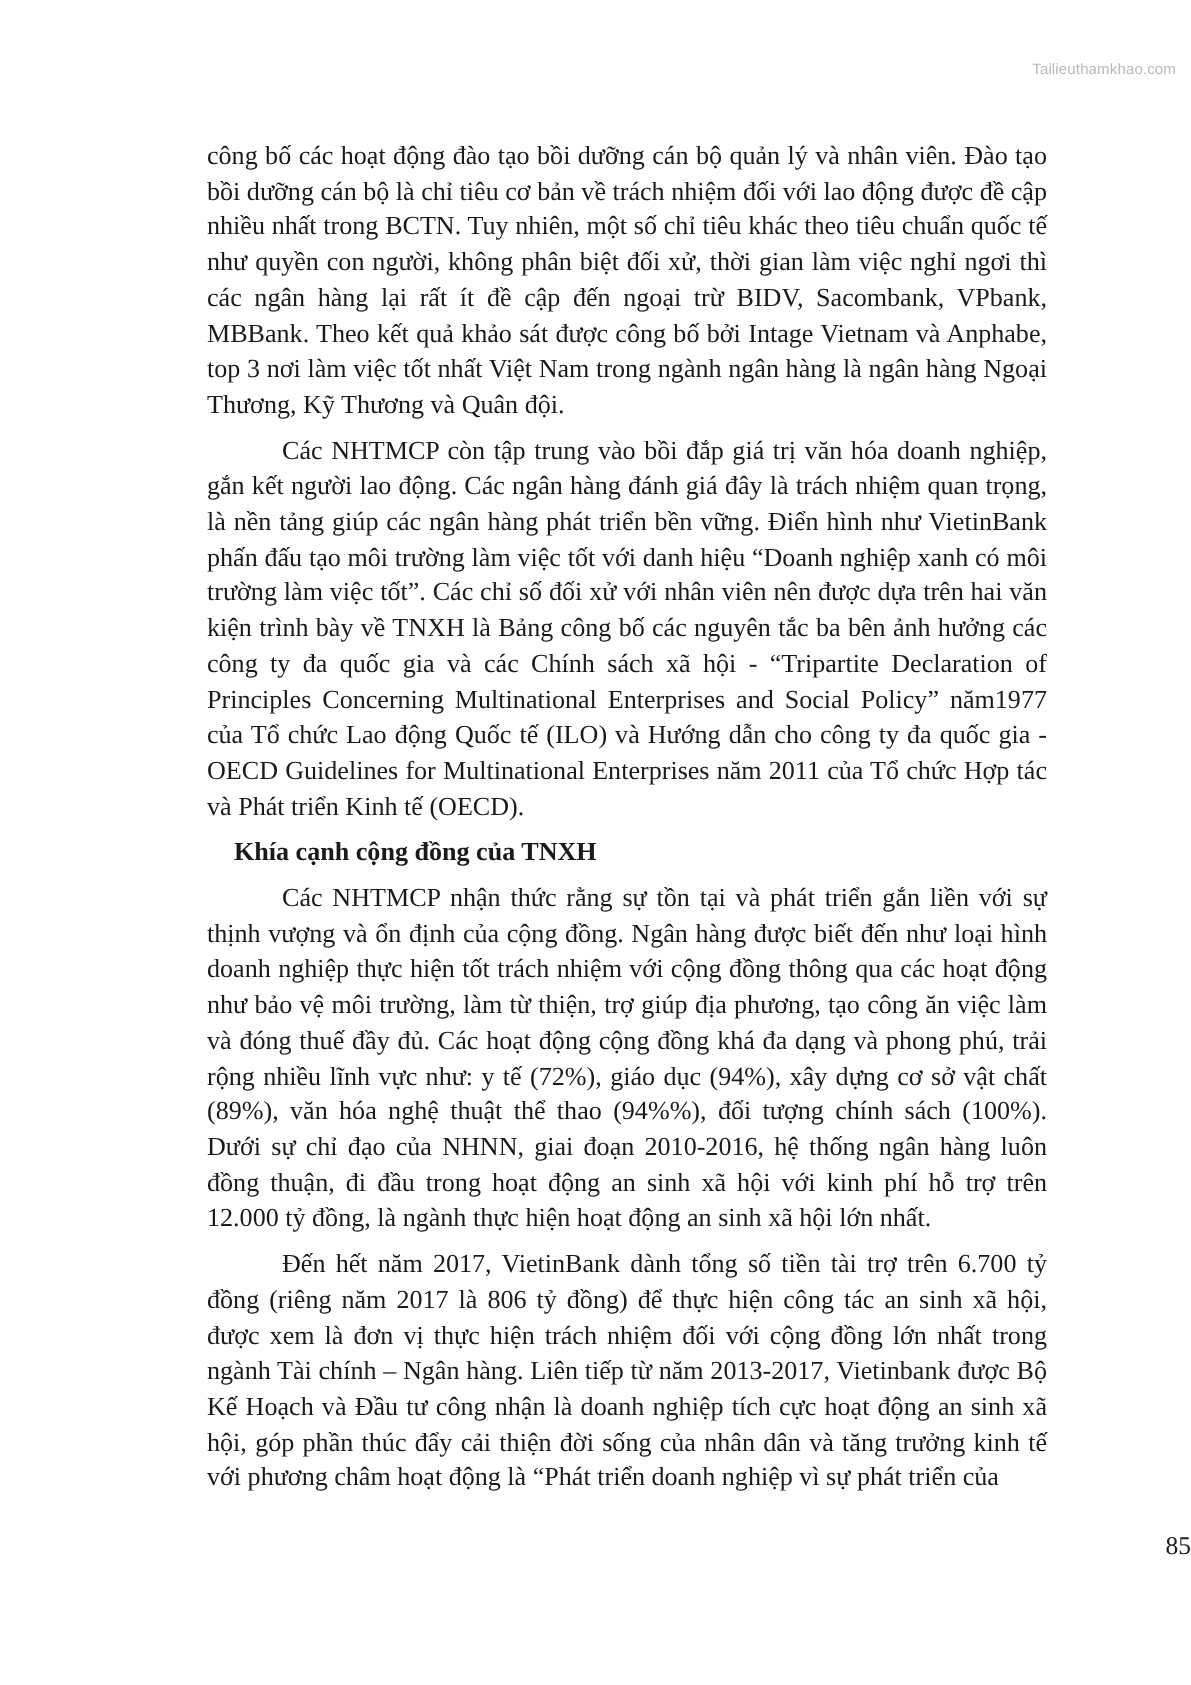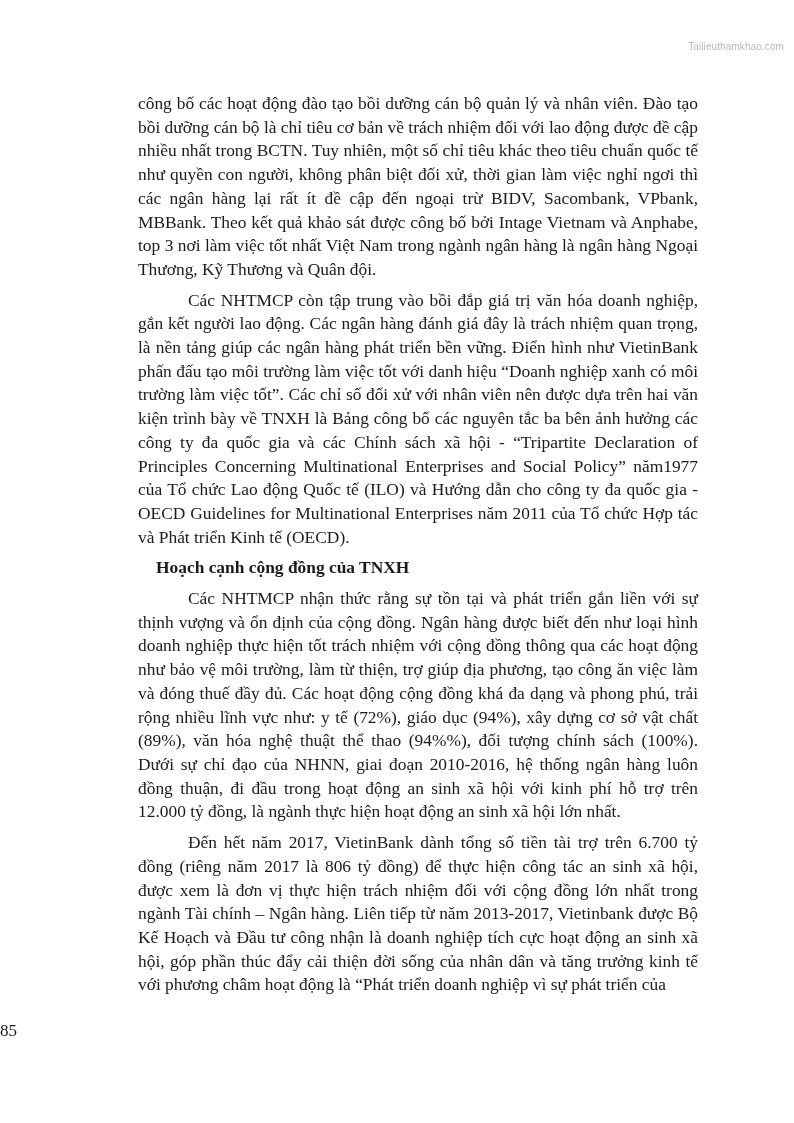--- a/index.html
+++ b/index.html
@@ -51,31 +51,31 @@
       padding-left: 18px;
       font-weight: bold;
       font-size: 17.4px;
       line-height: 23.7px;
     }
     .page-number {
       position: absolute;
       top: 1020px;
       left: 0;
       width: 794px;
-      text-align: left;
+      text-align: right;
       font-size: 17px;
       line-height: 22px;
     }
   </style>
 </head>
 <body>
 
 <div class="watermark">Tailieuthamkhao.com</div>
 
 <div class="page-body">
   <p class="para">công bố các hoạt động đào tạo bồi dưỡng cán bộ quản lý và nhân viên. Đào tạo bồi dưỡng cán bộ là chỉ tiêu cơ bản về trách nhiệm đối với lao động được đề cập nhiều nhất trong BCTN. Tuy nhiên, một số chỉ tiêu khác theo tiêu chuẩn quốc tế như quyền con người, không phân biệt đối xử, thời gian làm việc nghỉ ngơi thì các ngân hàng lại rất ít đề cập đến ngoại trừ BIDV, Sacombank, VPbank, MBBank. Theo kết quả khảo sát được công bố bởi Intage Vietnam và Anphabe, top 3 nơi làm việc tốt nhất Việt Nam trong ngành ngân hàng là ngân hàng Ngoại Thương, Kỹ Thương và Quân đội.</p>
   <p class="para indent">Các NHTMCP còn tập trung vào bồi đắp giá trị văn hóa doanh nghiệp, gắn kết người lao động. Các ngân hàng đánh giá đây là trách nhiệm quan trọng, là nền tảng giúp các ngân hàng phát triển bền vững. Điển hình như VietinBank phấn đấu tạo môi trường làm việc tốt với danh hiệu “Doanh nghiệp xanh có môi trường làm việc tốt”. Các chỉ số đối xử với nhân viên nên được dựa trên hai văn kiện trình bày về TNXH là Bảng công bố các nguyên tắc ba bên ảnh hưởng các công ty đa quốc gia và các Chính sách xã hội - “Tripartite Declaration of Principles Concerning Multinational Enterprises and Social Policy” năm1977 của Tổ chức Lao động Quốc tế (ILO) và Hướng dẫn cho công ty đa quốc gia - OECD Guidelines for Multinational Enterprises năm 2011 của Tổ chức Hợp tác và Phát triển Kinh tế (OECD).</p>
-  <h3 class="heading">Hoạch cạnh cộng đồng của TNXH</h3>
+  <h3 class="heading">Khía cạnh cộng đồng của TNXH</h3>
   <p class="para indent">Các NHTMCP nhận thức rằng sự tồn tại và phát triển gắn liền với sự thịnh vượng và ổn định của cộng đồng. Ngân hàng được biết đến như loại hình doanh nghiệp thực hiện tốt trách nhiệm với cộng đồng thông qua các hoạt động như bảo vệ môi trường, làm từ thiện, trợ giúp địa phương, tạo công ăn việc làm và đóng thuế đầy đủ. Các hoạt động cộng đồng khá đa dạng và phong phú, trải rộng nhiều lĩnh vực như: y tế (72%), giáo dục (94%), xây dựng cơ sở vật chất (89%), văn hóa nghệ thuật thể thao (94%%), đối tượng chính sách (100%). Dưới sự chỉ đạo của NHNN, giai đoạn 2010-2016, hệ thống ngân hàng luôn đồng thuận, đi đầu trong hoạt động an sinh xã hội với kinh phí hỗ trợ trên 12.000 tỷ đồng, là ngành thực hiện hoạt động an sinh xã hội lớn nhất.</p>
   <p class="para indent">Đến hết năm 2017, VietinBank dành tổng số tiền tài trợ trên 6.700 tỷ đồng (riêng năm 2017 là 806 tỷ đồng) để thực hiện công tác an sinh xã hội, được xem là đơn vị thực hiện trách nhiệm đối với cộng đồng lớn nhất trong ngành Tài chính – Ngân hàng. Liên tiếp từ năm 2013-2017, Vietinbank được Bộ Kế Hoạch và Đầu tư công nhận là doanh nghiệp tích cực hoạt động an sinh xã hội, góp phần thúc đẩy cải thiện đời sống của nhân dân và tăng trưởng kinh tế với phương châm hoạt động là “Phát triển doanh nghiệp vì sự phát triển của</p>
 </div>
 
 <div class="page-number">85</div>
 
 </body></html>

